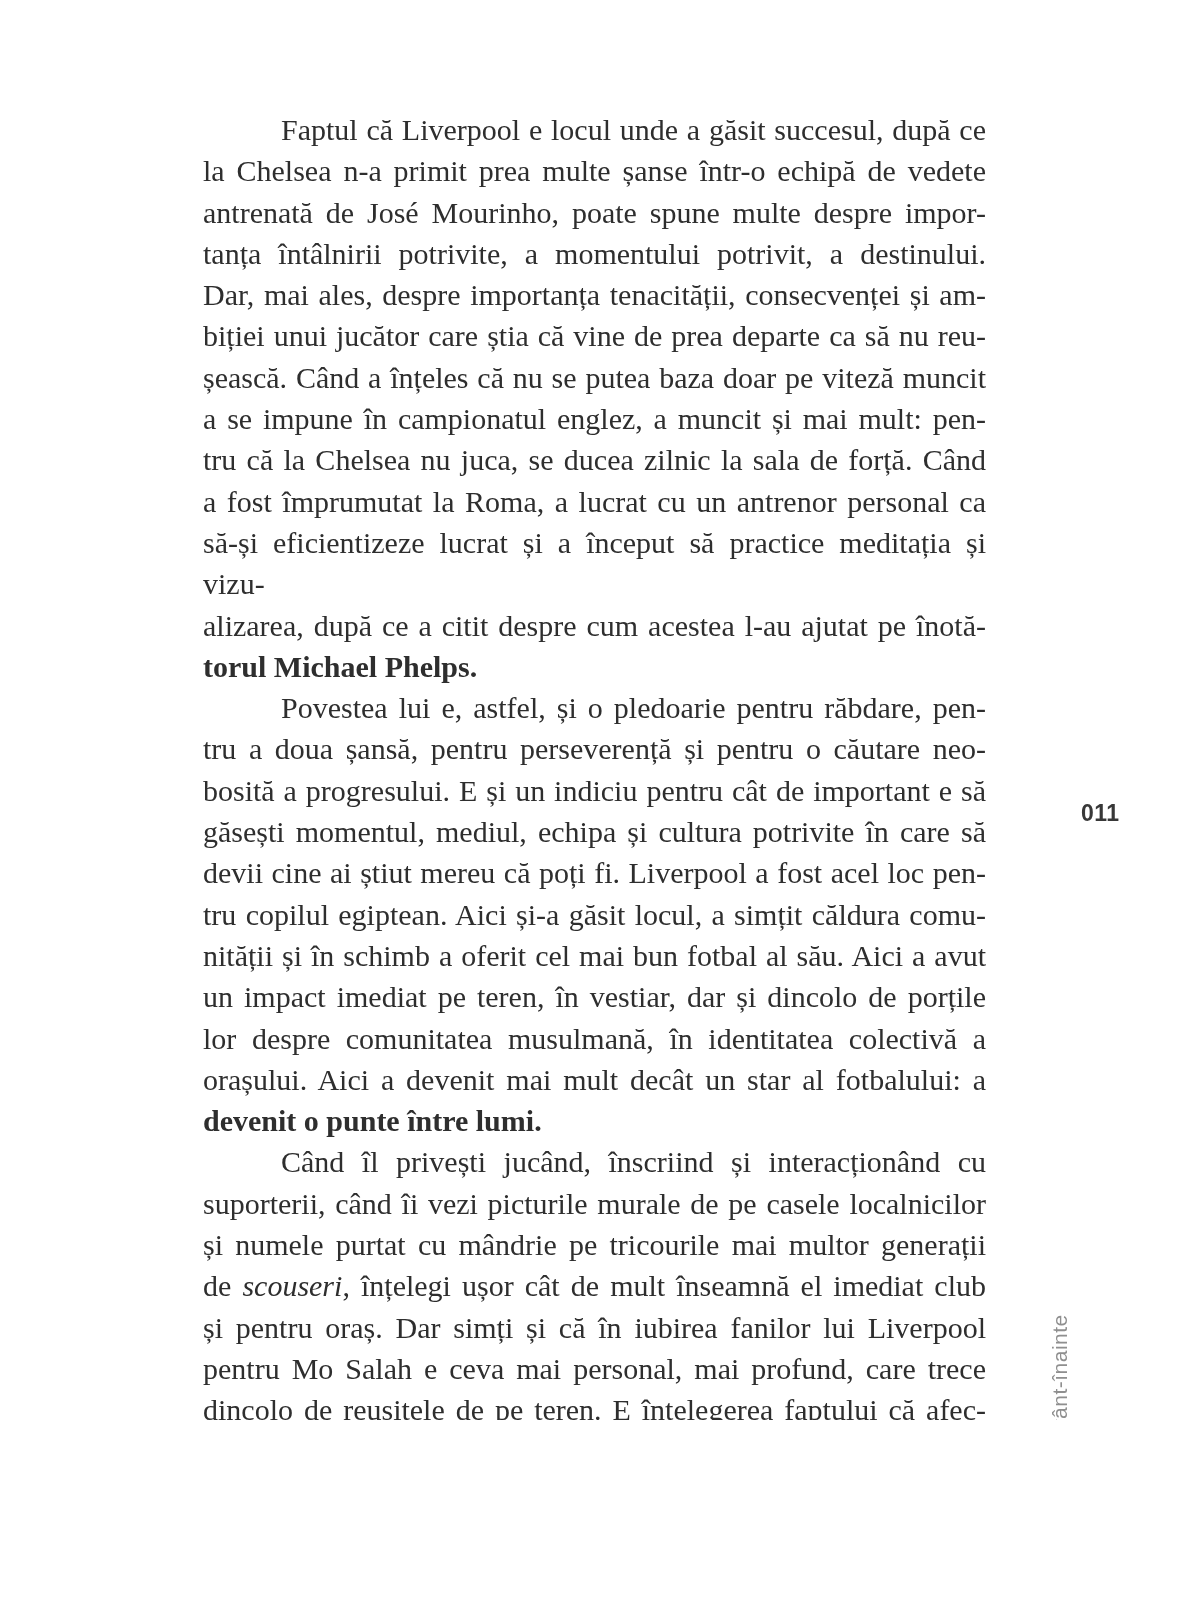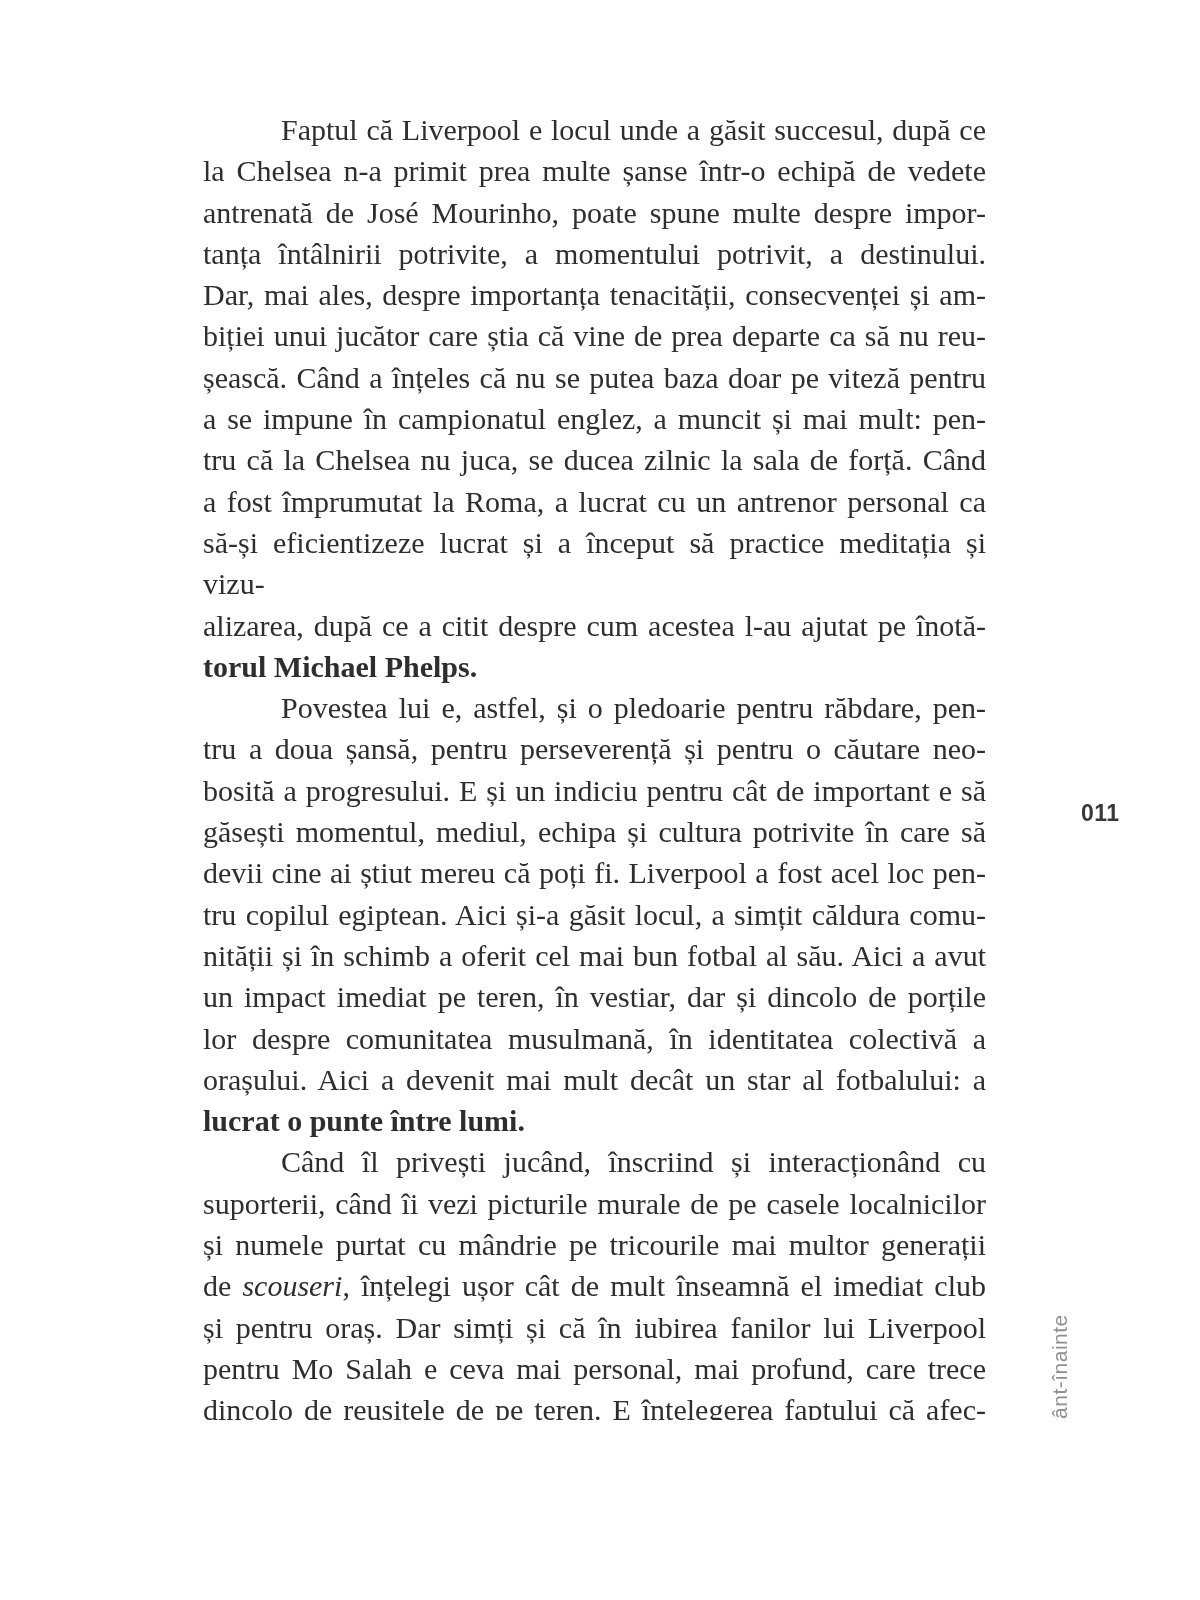--- a/index.html
+++ b/index.html
@@ -68,40 +68,40 @@
 
 <div class="page">
   <main class="text-block">
       <div class="paragraph">
         <div class="line indent"><span>Faptul că Liverpool e locul unde a găsit succesul, după ce</span></div>
         <div class="line"><span>la Chelsea n-a primit prea multe șanse într-o echipă de vedete</span></div>
         <div class="line"><span>antrenată de José Mourinho, poate spune multe despre impor-</span></div>
         <div class="line"><span>tanța întâlnirii potrivite, a momentului potrivit, a destinului.</span></div>
         <div class="line"><span>Dar, mai ales, despre importanța tenacității, consecvenței și am-</span></div>
         <div class="line"><span>biției unui jucător care știa că vine de prea departe ca să nu reu-</span></div>
-        <div class="line"><span>șească. Când a înțeles că nu se putea baza doar pe viteză pentru</span></div>
+        <div class="line"><span>șească. Când a înțeles că nu se putea baza doar pe viteză muncit</span></div>
         <div class="line"><span>a se impune în campionatul englez, a muncit și mai mult: pen-</span></div>
         <div class="line"><span>tru că la Chelsea nu juca, se ducea zilnic la sala de forță. Când</span></div>
         <div class="line"><span>a fost împrumutat la Roma, a lucrat cu un antrenor personal ca</span></div>
         <div class="line"><span>să-și eficientizeze lucrat și a început să practice meditația și vizu-</span></div>
         <div class="line"><span>alizarea, după ce a citit despre cum acestea l-au ajutat pe înotă-</span></div>
         <div class="line noj"><span>torul Michael Phelps.</span></div>
       </div>
       <div class="paragraph">
         <div class="line indent"><span>Povestea lui e, astfel, și o pledoarie pentru răbdare, pen-</span></div>
         <div class="line"><span>tru a doua șansă, pentru perseverență și pentru o căutare neo-</span></div>
         <div class="line"><span>bosită a progresului. E și un indiciu pentru cât de important e să</span></div>
         <div class="line"><span>găsești momentul, mediul, echipa și cultura potrivite în care să</span></div>
         <div class="line"><span>devii cine ai știut mereu că poți fi. Liverpool a fost acel loc pen-</span></div>
         <div class="line"><span>tru copilul egiptean. Aici și-a găsit locul, a simțit căldura comu-</span></div>
         <div class="line"><span>nității și în schimb a oferit cel mai bun fotbal al său. Aici a avut</span></div>
         <div class="line"><span>un impact imediat pe teren, în vestiar, dar și dincolo de porțile</span></div>
         <div class="line"><span>lor despre comunitatea musulmană, în identitatea colectivă a</span></div>
         <div class="line"><span>orașului. Aici a devenit mai mult decât un star al fotbalului: a</span></div>
-        <div class="line noj"><span>lucrat o punte între lumi.</span></div>
+        <div class="line noj"><span>devenit o punte între lumi.</span></div>
       </div>
       <div class="paragraph">
         <div class="line indent"><span>Când îl privești jucând, înscriind și interacționând cu</span></div>
         <div class="line"><span>suporterii, când îi vezi picturile murale de pe casele localnicilor</span></div>
         <div class="line"><span>și numele purtat cu mândrie pe tricourile mai multor generații</span></div>
         <div class="line"><span>de </span><em>scouseri</em><span>, înțelegi ușor cât de mult înseamnă el imediat club</span></div>
         <div class="line"><span>și pentru oraș. Dar simți și că în iubirea fanilor lui Liverpool</span></div>
         <div class="line"><span>pentru Mo Salah e ceva mai personal, mai profund, care trece</span></div>
         <div class="line"><span>dincolo de reușitele de pe teren. E înțelegerea faptului că afec-</span></div>
         <div class="line"><span>țiunea, devotamentul și încrederea sunt reciproce. E respectul</span></div>

